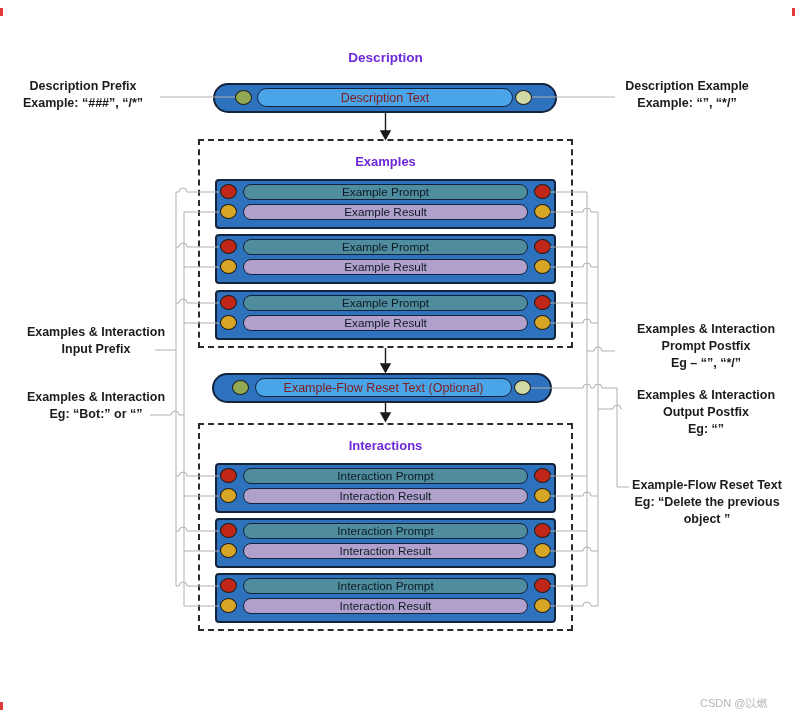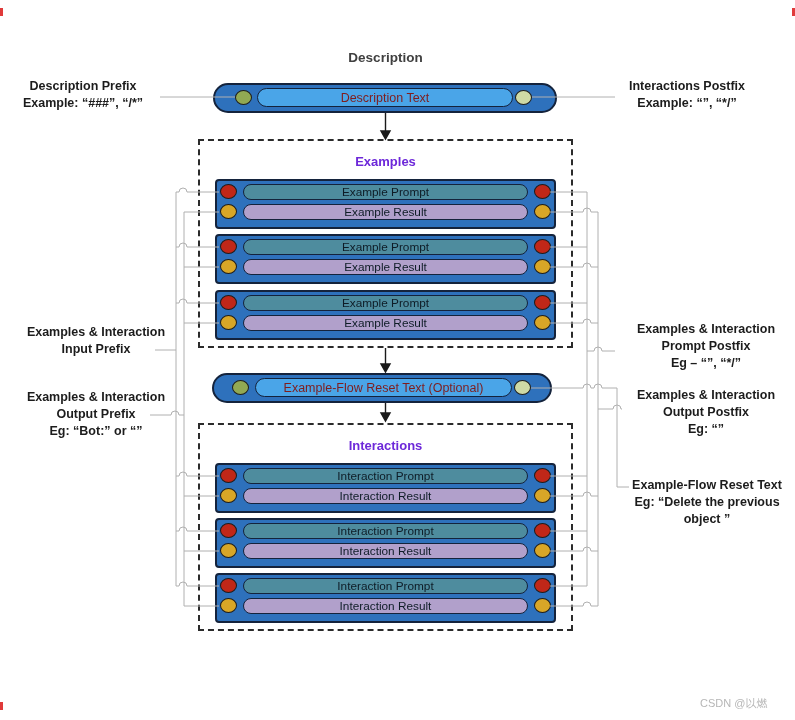--- a/index.html
+++ b/index.html
@@ -1,20 +1,20 @@
 <!DOCTYPE html>
 <html><head>
 <meta charset="utf-8">
 <style>
   * { margin:0; padding:0; box-sizing:border-box; }
   html,body { background:#ffffff; }
   body { font-family:"Liberation Sans", sans-serif; }
   #canvas { position:relative; width:795px; height:720px; background:#ffffff; overflow:hidden; }
 
-  .title { position:absolute; text-align:center; font-weight:700; font-size:13.5px; color:#404040; }
+  .title { position:absolute; text-align:center; font-weight:700; font-size:13.5px; color:#6d28d9; }
 
   .pill { position:absolute; background:#2e71bc; border:2px solid #14233c; border-radius:16px; }
   .dpill { width:344px; height:30px; border-radius:15px; }
   .group { width:341px; height:50px; border-radius:4px; }
 
   .dot { position:absolute; width:17px; height:15px; border-radius:50%; border:1.6px solid #1d1d1d; }
   .dot.red    { background:#c02718; }
   .dot.yellow { background:#d8a627; }
   .dot.olive  { background:#92a953; }
   .dot.pale   { background:#cfdaa5; }
@@ -124,26 +124,25 @@
     <div>Example: “###”, “/*”</div>
   </div>
 
   <div class="note" style="left:6px;top:324px;width:180px">
     <div>Examples &amp; Interaction</div>
     <div>Input Prefix</div>
   </div>
 
   <div class="note" style="left:6px;top:389px;width:180px">
     <div>Examples &amp; Interaction</div>
-    <div>Output Prefix</div>
     <div>Eg: “Bot:” or “”</div>
   </div>
 
   <div class="note" style="left:607px;top:78px;width:160px">
-    <div>Interactions Postfix</div>
+    <div>Description Example</div>
     <div>Example: “”,  “*/”</div>
   </div>
 
   <div class="note" style="left:616px;top:321px;width:180px">
     <div>Examples &amp; Interaction</div>
     <div>Prompt Postfix</div>
     <div>Eg – “”, “*/”</div>
   </div>
 
   <div class="note" style="left:616px;top:387px;width:180px">

